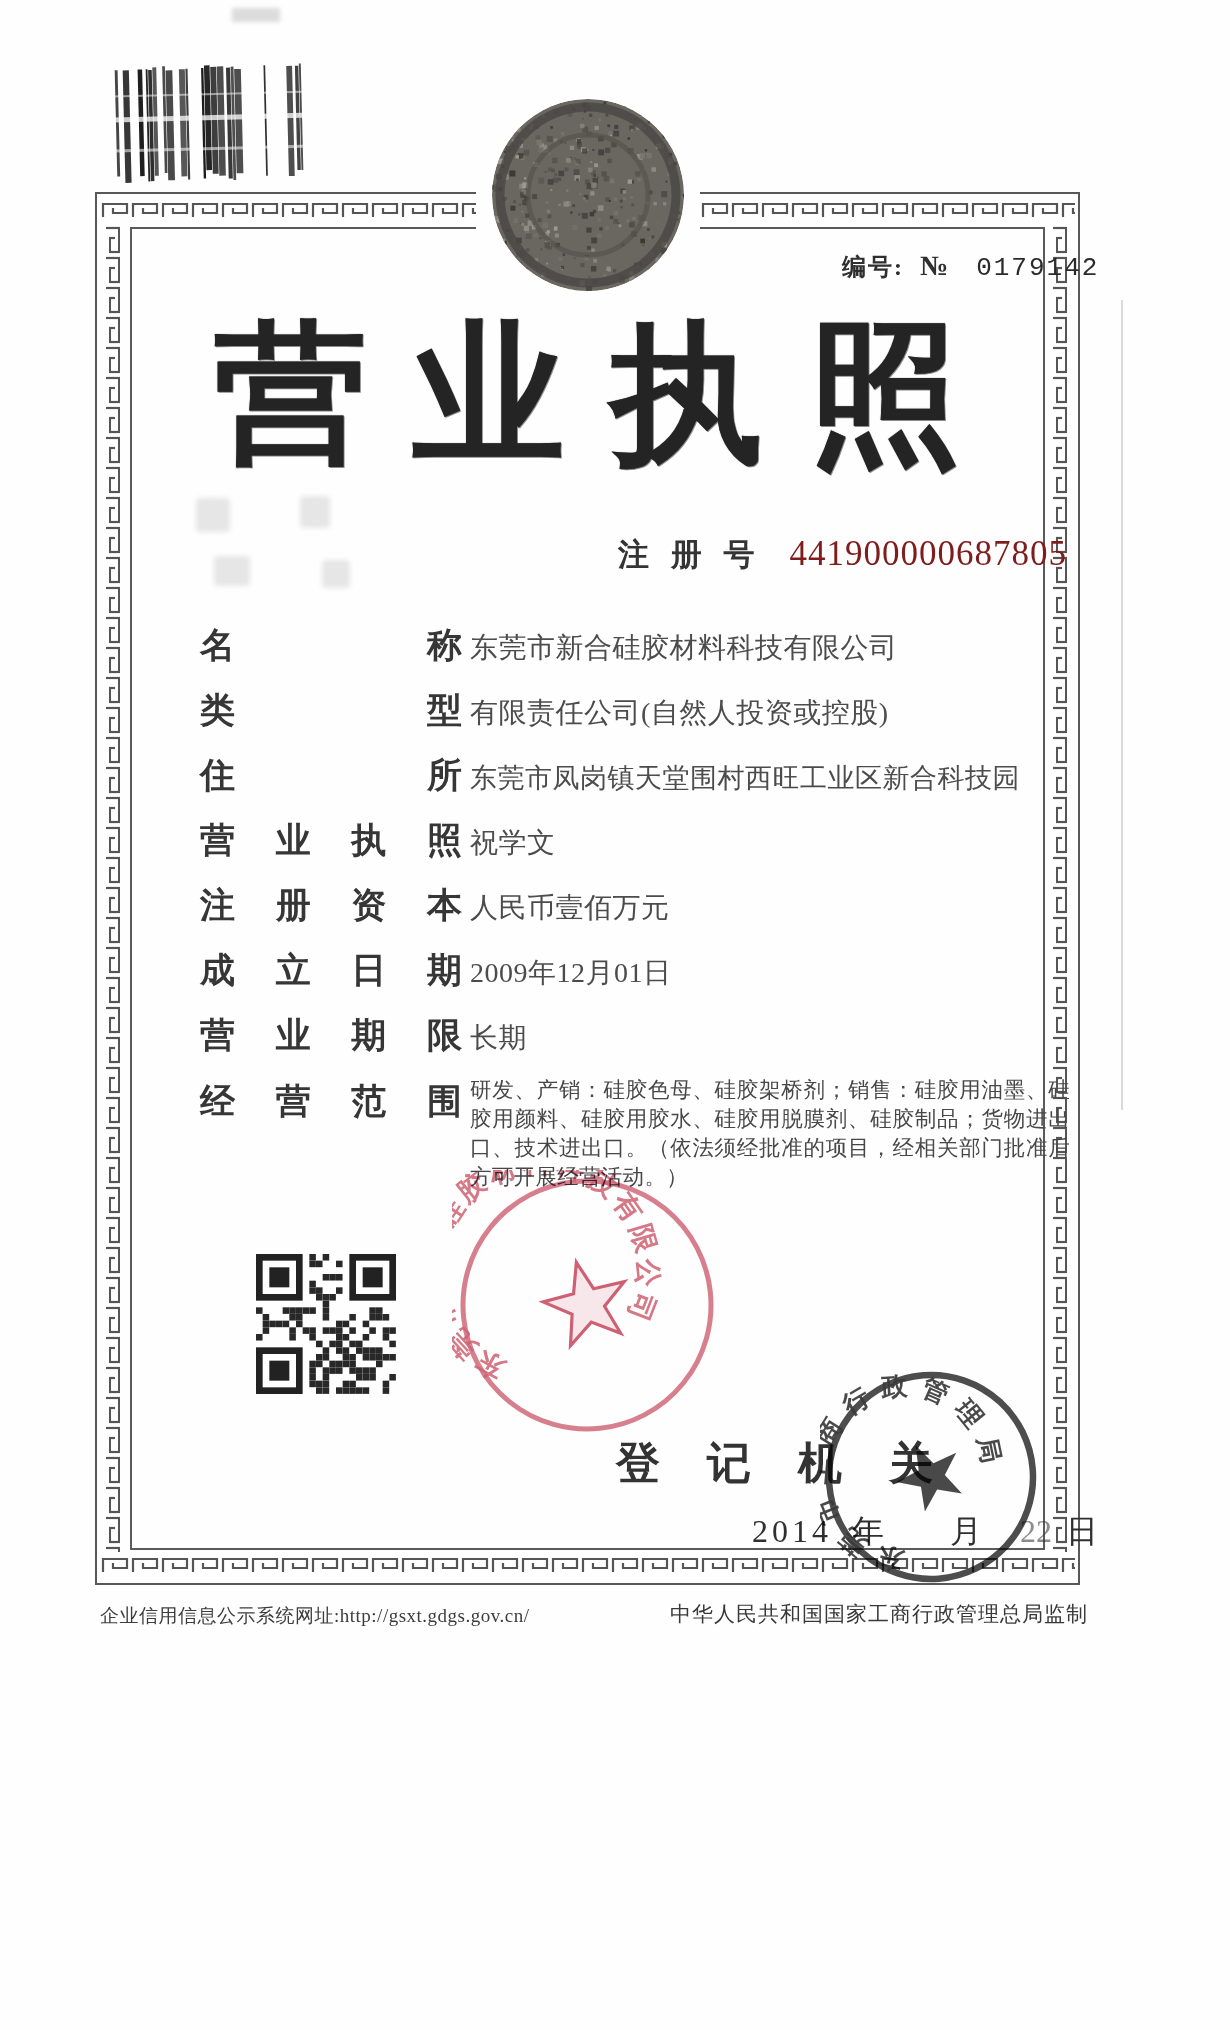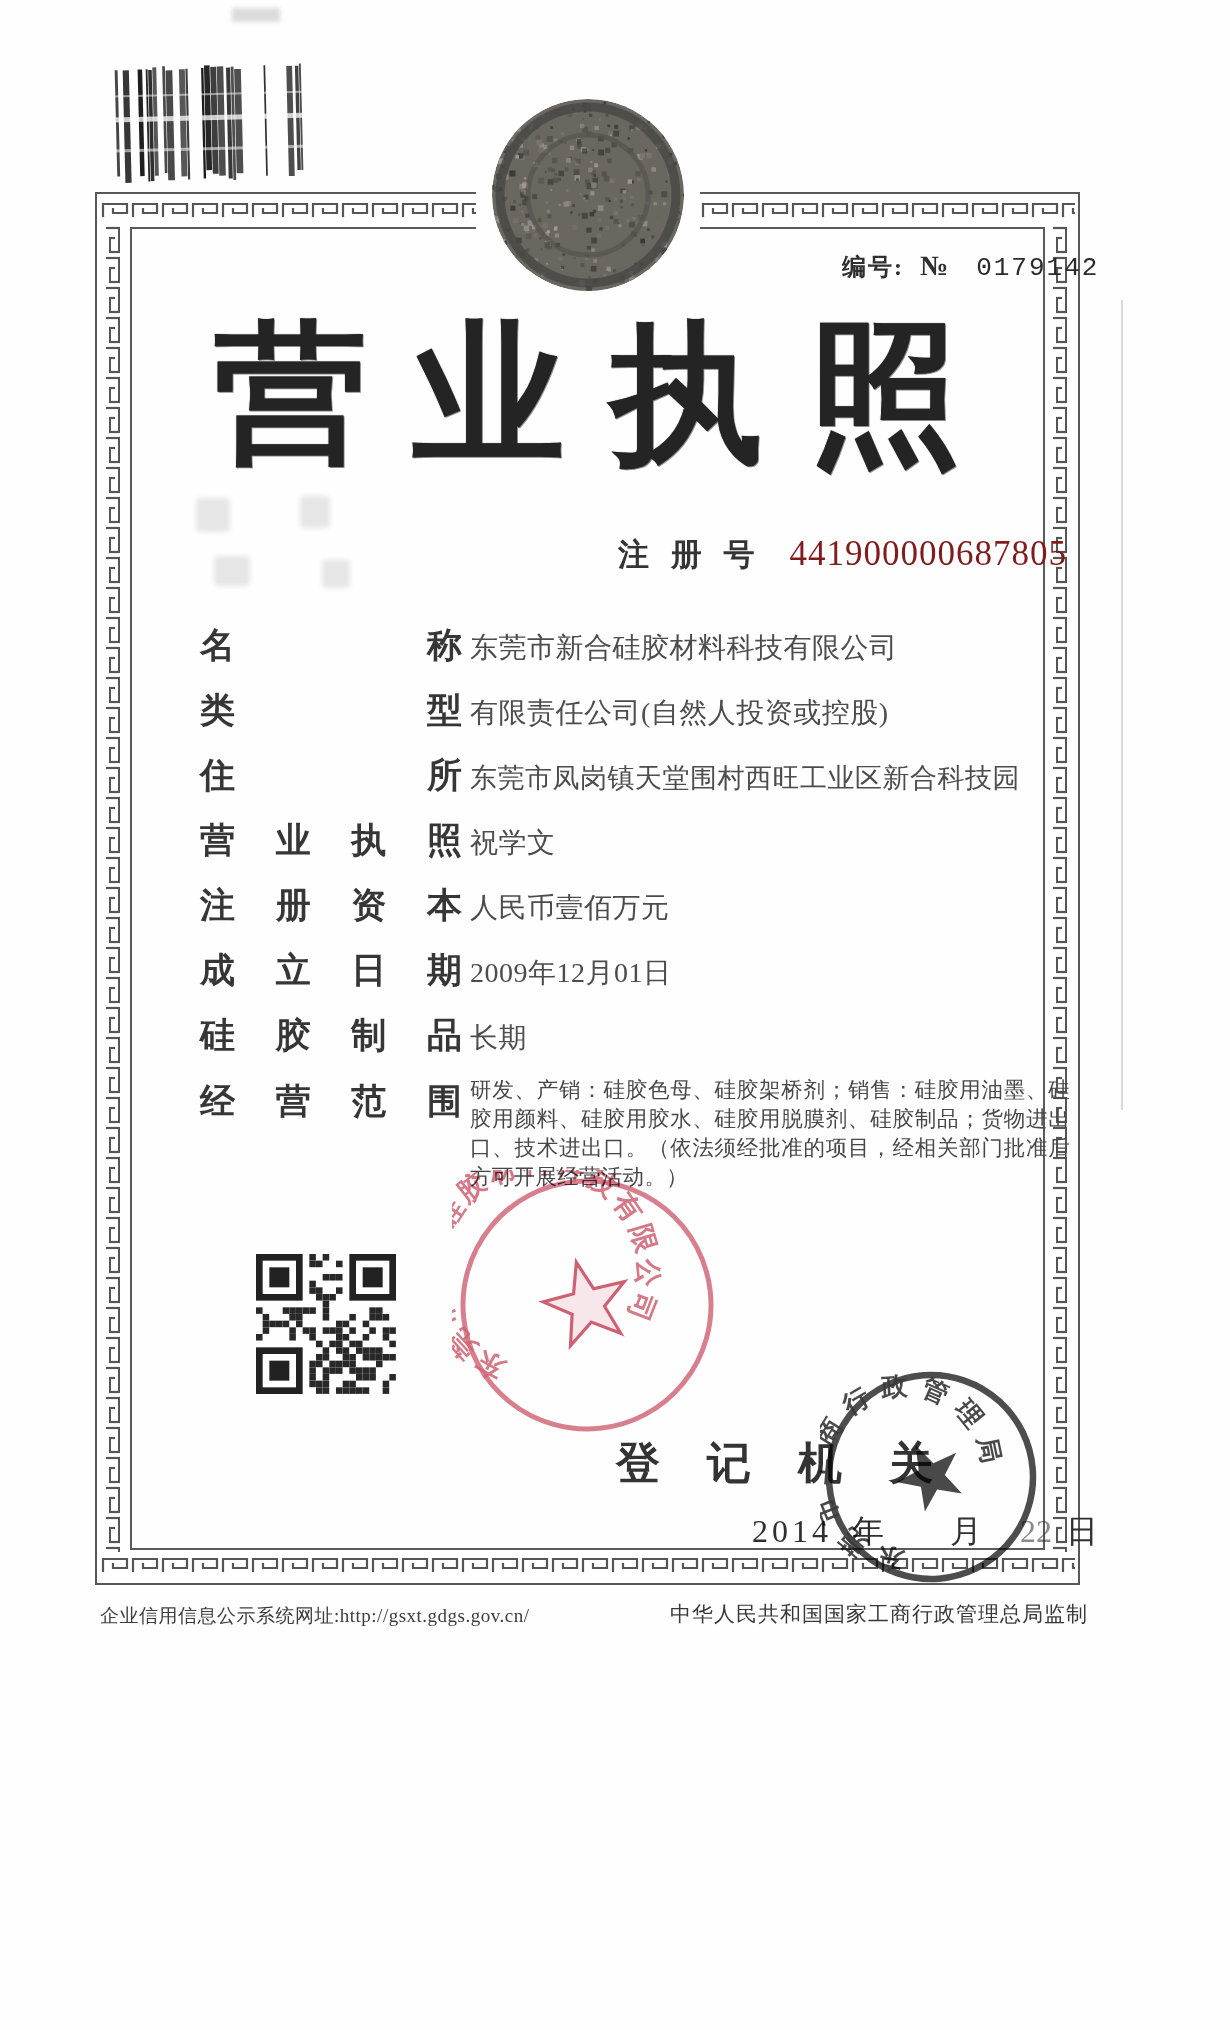--- a/index.html
+++ b/index.html
@@ -630,21 +630,21 @@
 <div class="row" style="top:811px;">
   <span class="jlabel">营业执照</span><span class="fvalue">祝学文</span>
 </div>
 <div class="row" style="top:876px;">
   <span class="jlabel">注册资本</span><span class="fvalue">人民币壹佰万元</span>
 </div>
 <div class="row" style="top:941px;">
   <span class="jlabel">成立日期</span><span class="fvalue">2009年12月01日</span>
 </div>
 <div class="row" style="top:1006px;">
-  <span class="jlabel">硅胶制品</span><span class="fvalue">长期</span>
+  <span class="jlabel">营业期限</span><span class="fvalue">长期</span>
 </div>
 <div class="row" style="top:1072px;">
   <span class="jlabel">经营范围</span>
 </div>
 <div class="scope-text">研发、产销：硅胶色母、硅胶架桥剂；销售：硅胶用油墨、硅胶用颜料、硅胶用胶水、硅胶用脱膜剂、硅胶制品；货物进出口、技术进出口。（依法须经批准的项目，经相关部门批准后方可开展经营活动。）</div>
 
 <div class="abs qr">
   <svg id="qr-svg" width="140" height="140">
       <rect x="0" y="53.333333333333336" width="6.533333333333333" height="6.533333333333333" fill="#161616" opacity="0.92"></rect>
       <rect x="0" y="80" width="6.533333333333333" height="6.533333333333333" fill="#161616" opacity="0.92"></rect>

